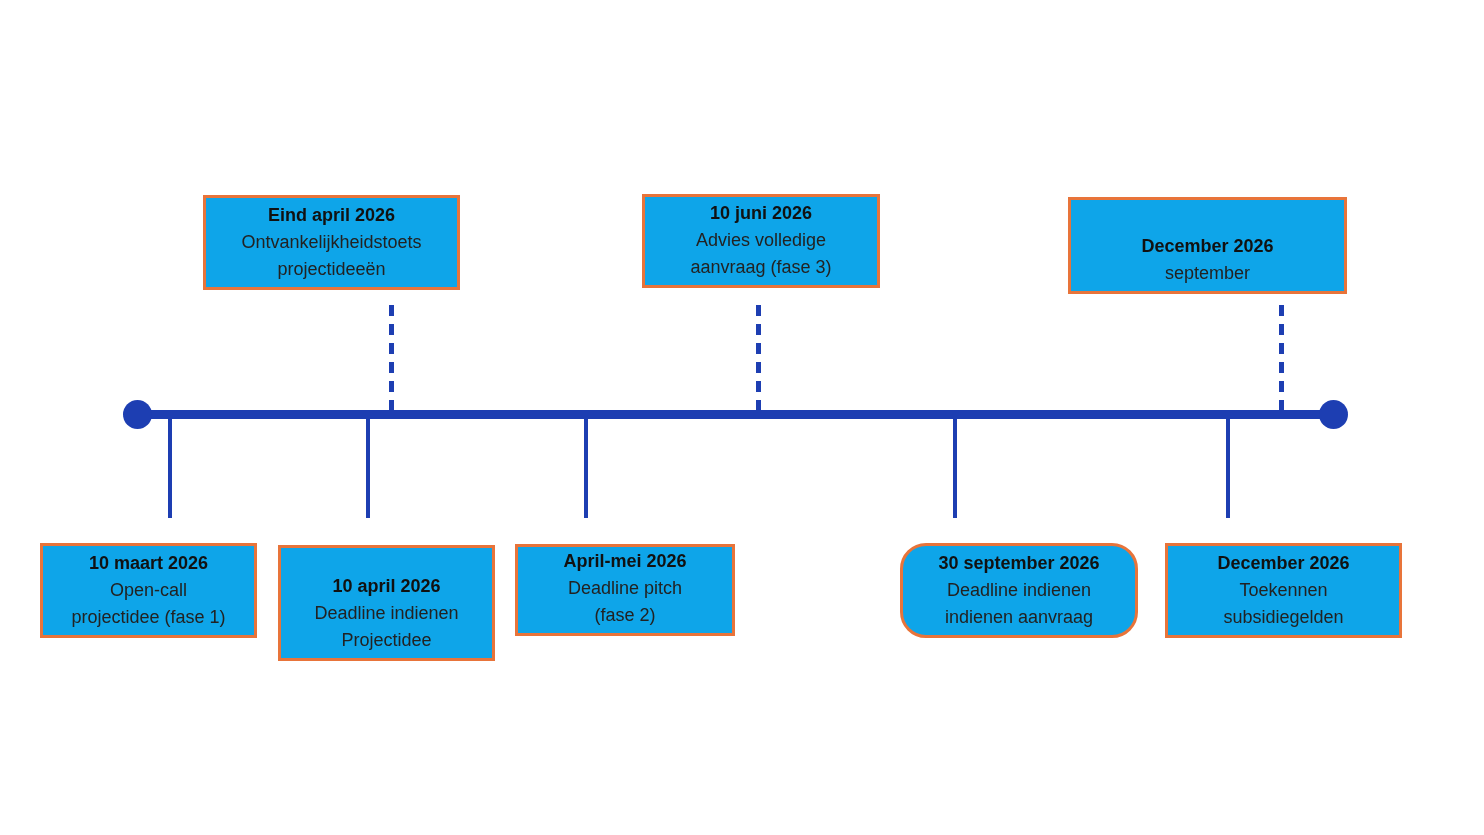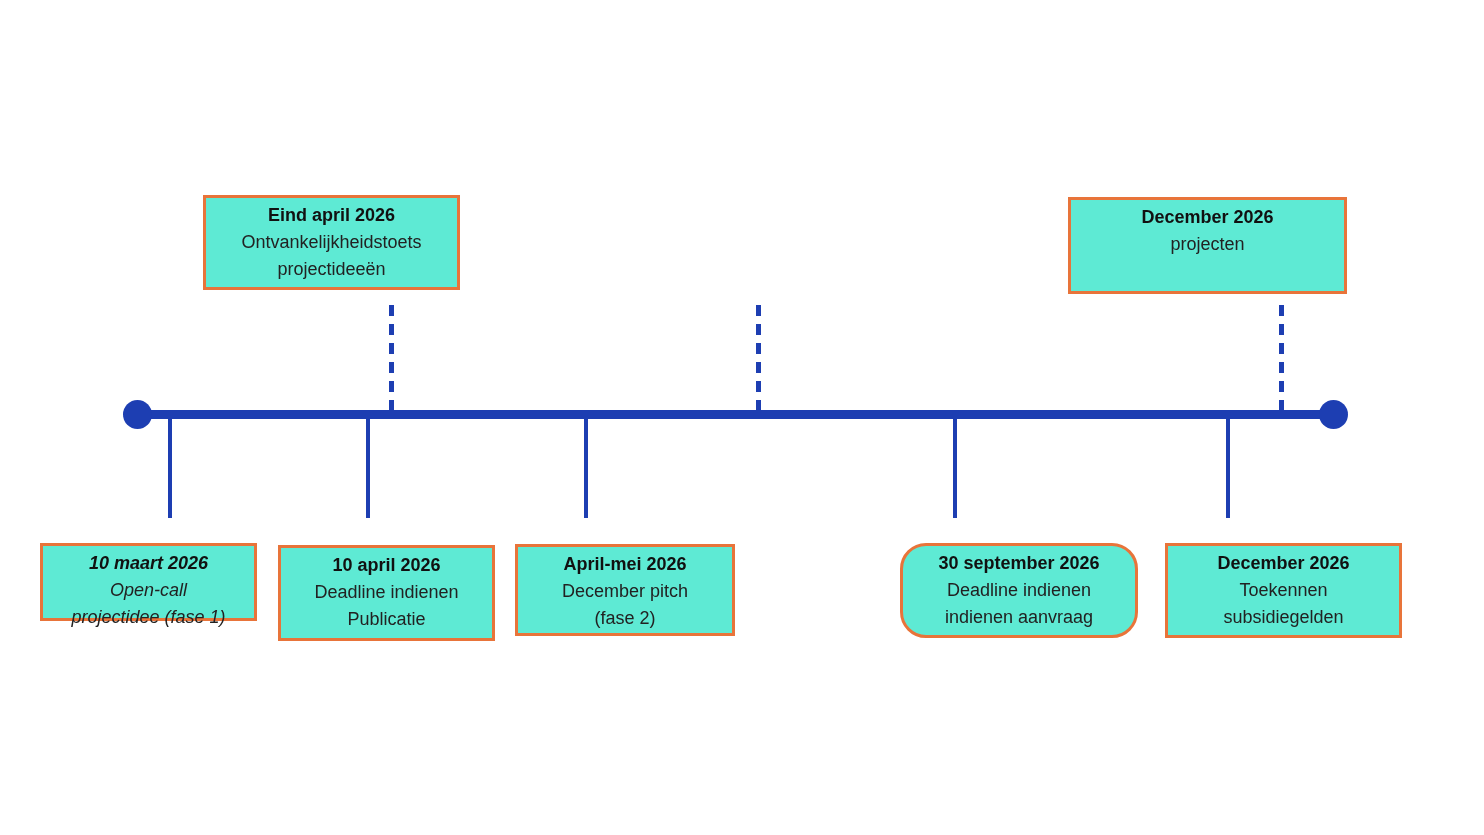--- a/index.html
+++ b/index.html
@@ -49,24 +49,24 @@
     background: repeating-linear-gradient(
       to bottom,
       var(--blue) 0px, var(--blue) 11px,
       transparent 11px, transparent 19px
     );
   }
   
   .event-box {
     position: absolute;
     border: 3px solid var(--orange);
-    background: #5eead4;
+    background: #0ea5e9;
     display: flex;
     flex-direction: column;
-    justify-content: flex-start;
+    justify-content: flex-end;
     align-items: center;
     text-align: center;
     font-size: 18px;
     line-height: 27px;
     padding: 4px 6px;
   }
   .event-date { font-weight: 700; color: #111111; }
   .event-line { font-weight: 400; color: #222222; }
 </style>
 </head>
@@ -87,41 +87,46 @@
   <div class="conn-solid" style="left:584px;"></div>
   <div class="conn-solid" style="left:953px;"></div>
   <div class="conn-solid" style="left:1226px;"></div>
 
   <div class="event-box" style="left:203px; top:195px; width:257px; height:95px;">
     <div class="event-date">Eind april 2026</div>
     <div class="event-line">Ontvankelijkheidstoets</div>
     <div class="event-line">projectideeën</div>
   </div>
 
+  <div class="event-box" style="left:642px; top:194px; width:238px; height:94px;">
+    <div class="event-date">10 juni 2026</div>
+    <div class="event-line">Advies volledige</div>
+    <div class="event-line">aanvraag (fase 3)</div>
+  </div>
 
   <div class="event-box" style="left:1068px; top:197px; width:279px; height:97px;">
     <div class="event-date">December 2026</div>
-    <div class="event-line">projecten</div>
+    <div class="event-line">september</div>
   </div>
 
-  <div class="event-box" style="left:40px; top:543px; width:217px; height:78px;font-style:italic;">
+  <div class="event-box" style="left:40px; top:543px; width:217px; height:95px;">
     <div class="event-date">10 maart 2026</div>
     <div class="event-line">Open-call</div>
     <div class="event-line">projectidee (fase 1)</div>
   </div>
 
-  <div class="event-box" style="left:278px; top:545px; width:217px; height:96px;">
+  <div class="event-box" style="left:278px; top:545px; width:217px; height:116px;">
     <div class="event-date">10 april 2026</div>
     <div class="event-line">Deadline indienen</div>
-    <div class="event-line">Publicatie</div>
+    <div class="event-line">Projectidee</div>
   </div>
 
   <div class="event-box" style="left:515px; top:544px; width:220px; height:92px;">
     <div class="event-date">April-mei 2026</div>
-    <div class="event-line">December pitch</div>
+    <div class="event-line">Deadline pitch</div>
     <div class="event-line">(fase 2)</div>
   </div>
 
   <div class="event-box" style="left:900px; top:543px; width:238px; height:95px;border-radius:26px;">
     <div class="event-date">30 september 2026</div>
     <div class="event-line">Deadline indienen</div>
     <div class="event-line">indienen aanvraag</div>
   </div>
 
   <div class="event-box" style="left:1165px; top:543px; width:237px; height:95px;">

